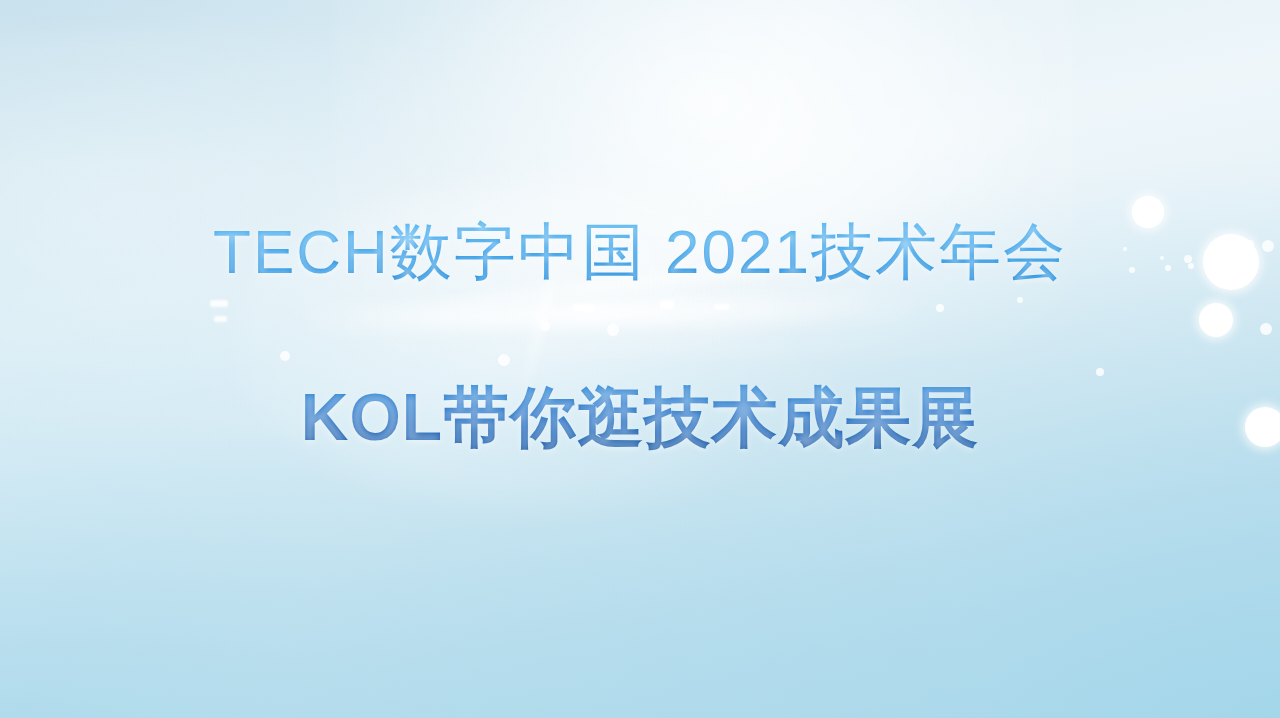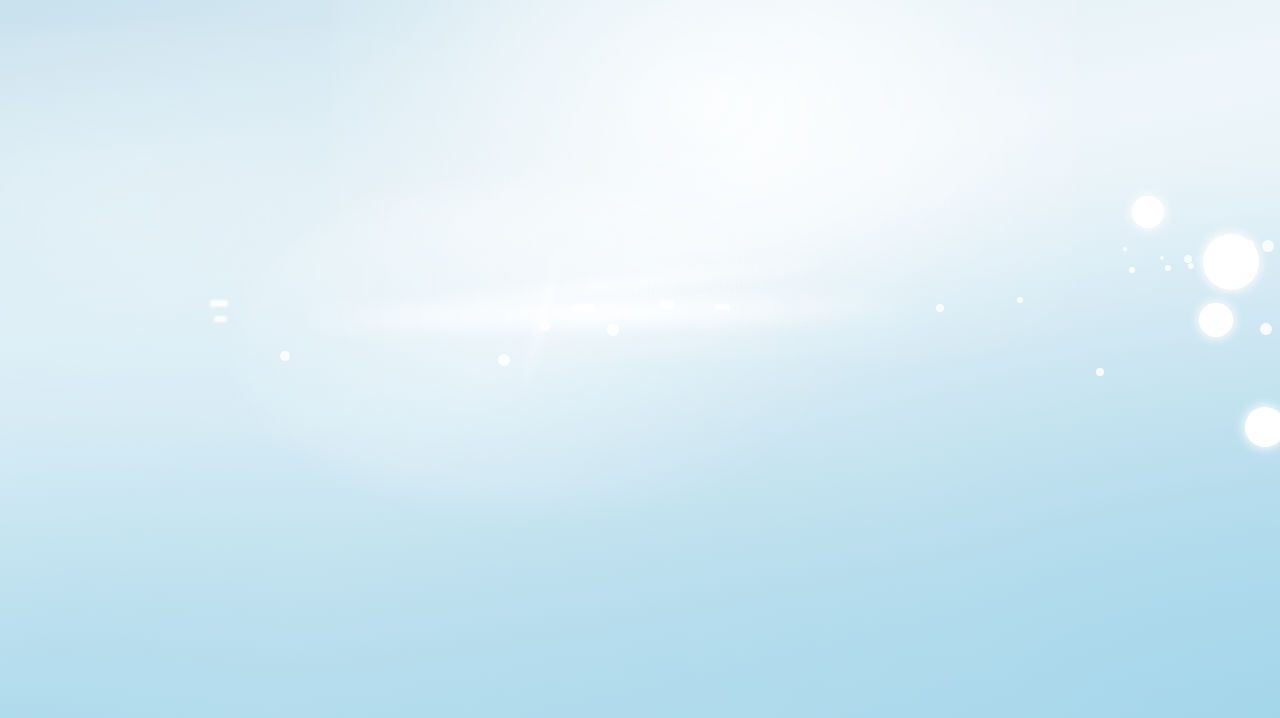--- a/index.html
+++ b/index.html
@@ -234,15 +234,17 @@
       <div class="particle soft" style="left: 1017px; top: 297px; width: 6px; height: 6px; opacity: 0.85;"></div>
       <div class="particle soft" style="left: 1096px; top: 368px; width: 8px; height: 8px; opacity: 0.85;"></div>
       <div class="dash" style="left: 210px; top: 300px; width: 18px; height: 7px;"></div>
       <div class="dash" style="left: 214px; top: 316px; width: 13px; height: 6px;"></div>
       <div class="dash" style="left: 572px; top: 304px; width: 24px; height: 8px;"></div>
       <div class="dash" style="left: 660px; top: 300px; width: 14px; height: 9px;"></div>
       <div class="dash" style="left: 714px; top: 304px; width: 16px; height: 6px;"></div>
     </div>
 
   <div class="title-block">
+    <div class="line1">TECH数字中国 2021技术年会</div>
+    <div class="line2">KOL带你逛技术成果展</div>
   </div>
 
 </div>
 
 </body></html>

